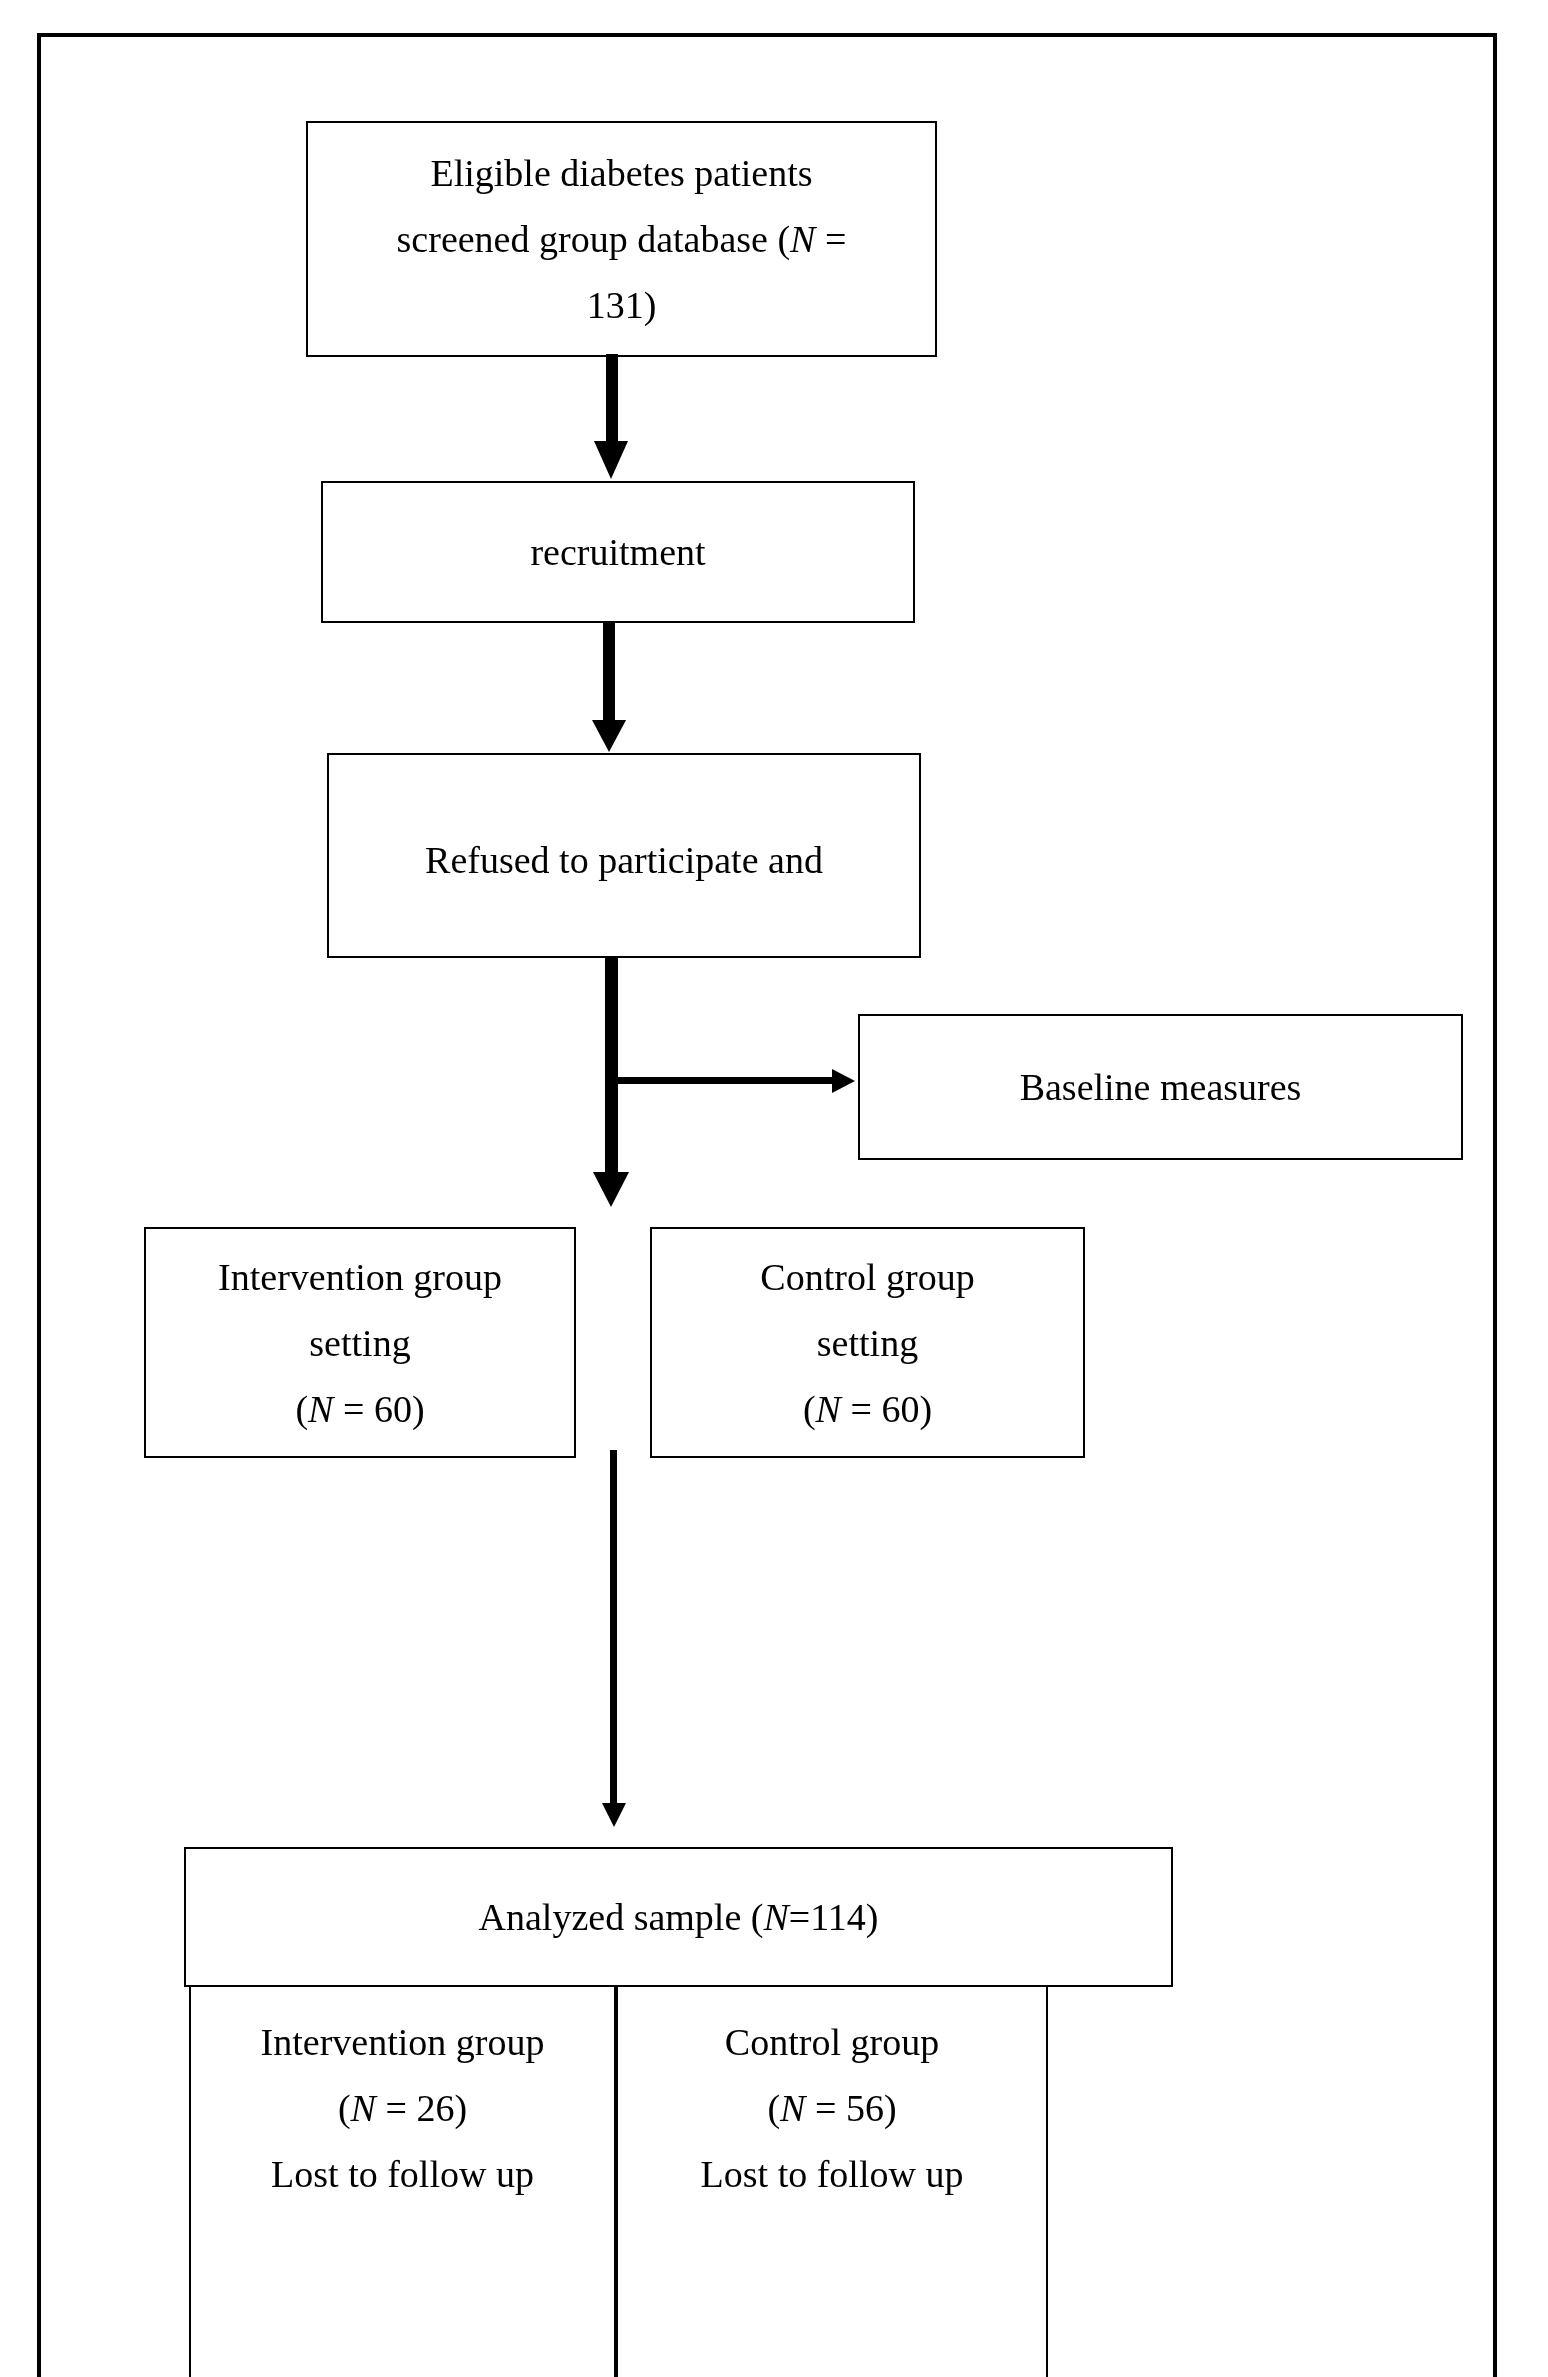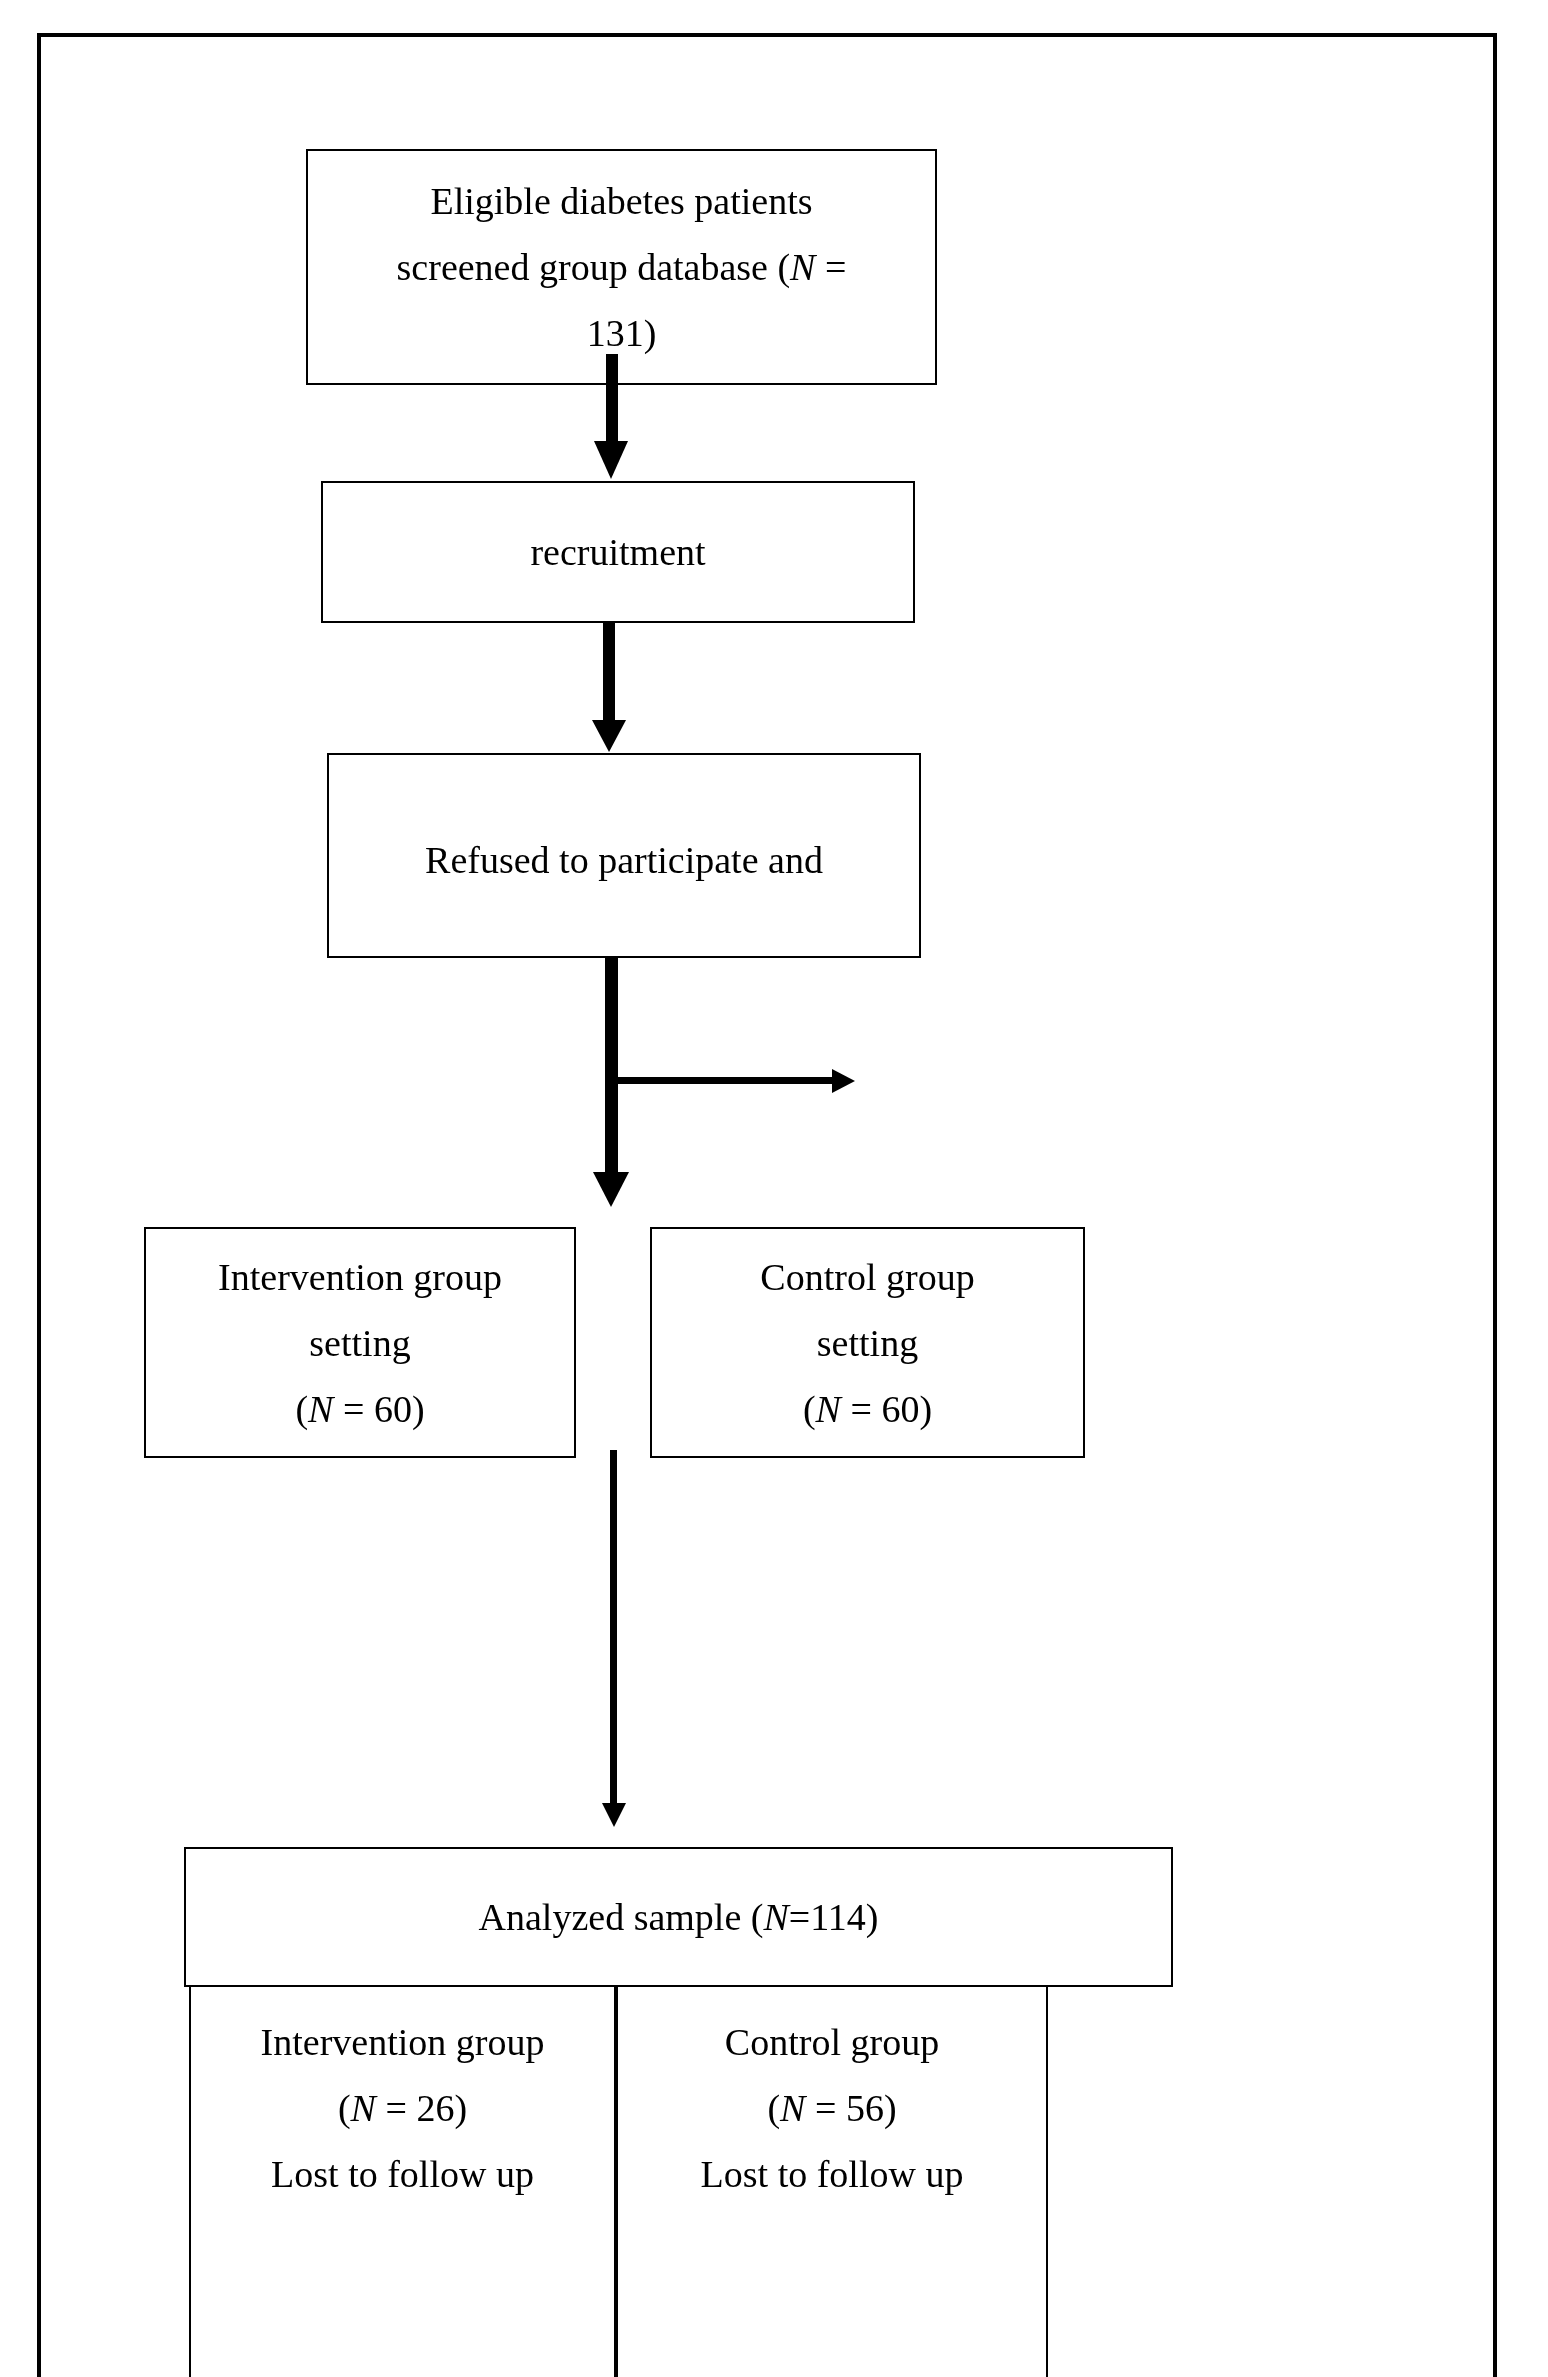--- a/index.html
+++ b/index.html
@@ -31,21 +31,21 @@
     flex-direction: column;
     justify-content: center;
     align-items: center;
   }
   .fbox.top-align { justify-content: flex-start; }
   .tline { white-space: pre; }
   .shaft { position: absolute; background: #000000; }
   .tri { position: absolute; width: 0; height: 0; }
 
   
-  .b-screened      { left: 306px;  top: 121px;  width: 631px; height: 236px; margin-top: 28px; }
+  .b-screened      { left: 306px;  top: 121px;  width: 631px; height: 236px; }
   .b-randomize     { left: 321px;  top: 481px; width: 594px; height: 142px; }
   .b-refused       { left: 321px;  top: 753px; width: 594px; height: 205px; padding-top: 9.5px; margin-left: 6px; }
   .b-baseline      { left: 858px; top: 1014px; width: 605px; height: 146px; }
   .b-ivset         { left: 144px;  top: 1227px; width: 432px;  height: 231px; }
   .b-ctset         { left: 650px; top: 1227px; width: 435px;  height: 231px; }
   .b-analyzed-hdr  { left: 184px;  top: 1847px; width: 989px; height: 140px; }
   .b-comp-left     { left: 189px;  top: 1985px; width: 427px;  height: 420px; padding-top: 22px; }
   .b-comp-right    { left: 616px; top: 1985px; width: 432px;  height: 420px; padding-top: 22px; }
 
   
@@ -88,20 +88,23 @@
   <div class="fbox b-refused">
       <div class="tline"><span>Refused to participate and</span></div>
     </div>
 
   <div class="shaft a3-shaft"></div>
   <div class="tri a3-head"></div>
 
   <div class="shaft br-shaft"></div>
   <div class="tri br-head"></div>
 
+  <div class="fbox b-baseline">
+      <div class="tline"><span>Baseline measures</span></div>
+    </div>
 
   <div class="fbox b-ivset">
       <div class="tline"><span>Intervention group</span></div>
       <div class="tline"><span>setting</span></div>
       <div class="tline"><span>(</span><span style="font-style: italic;">N</span><span> = 60)</span></div>
     </div>
 
   <div class="fbox b-ctset">
       <div class="tline"><span>Control group</span></div>
       <div class="tline"><span>setting</span></div>

